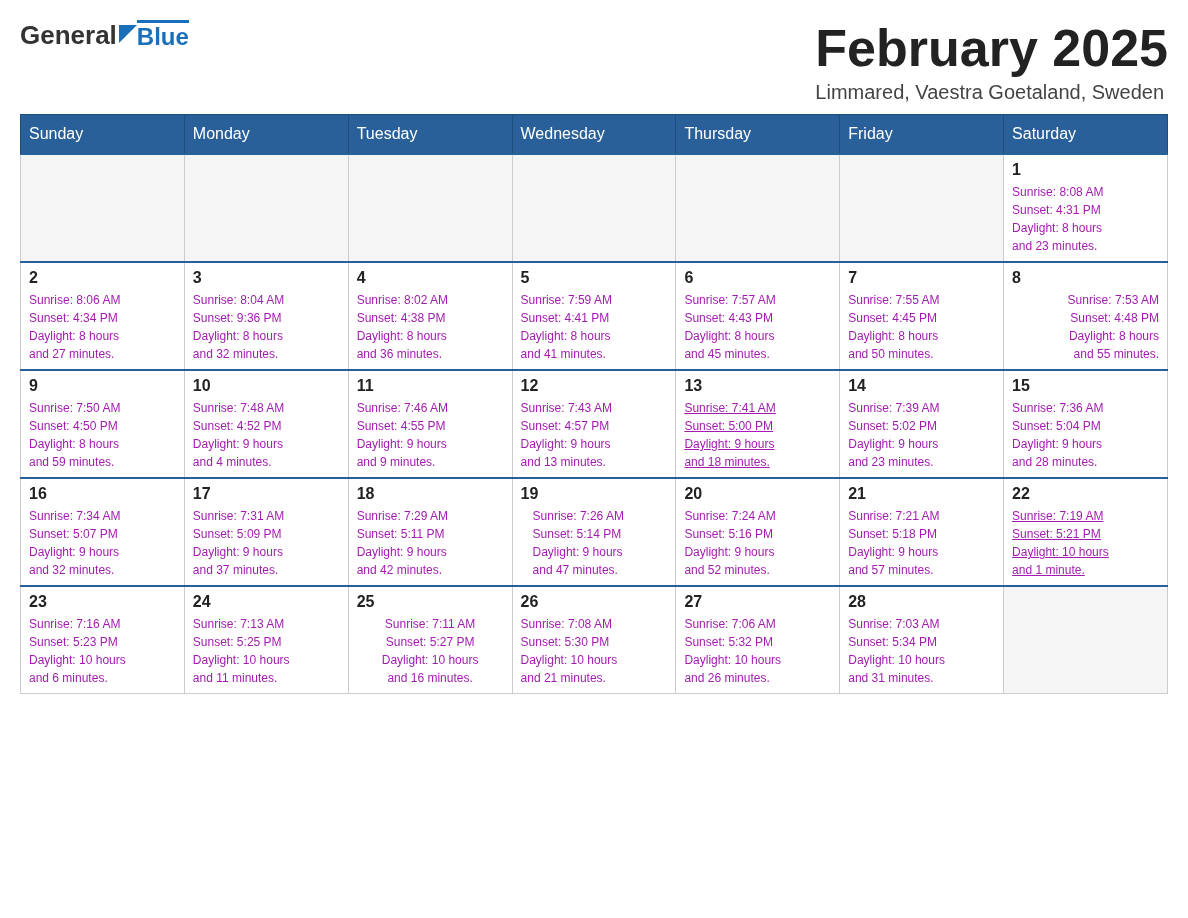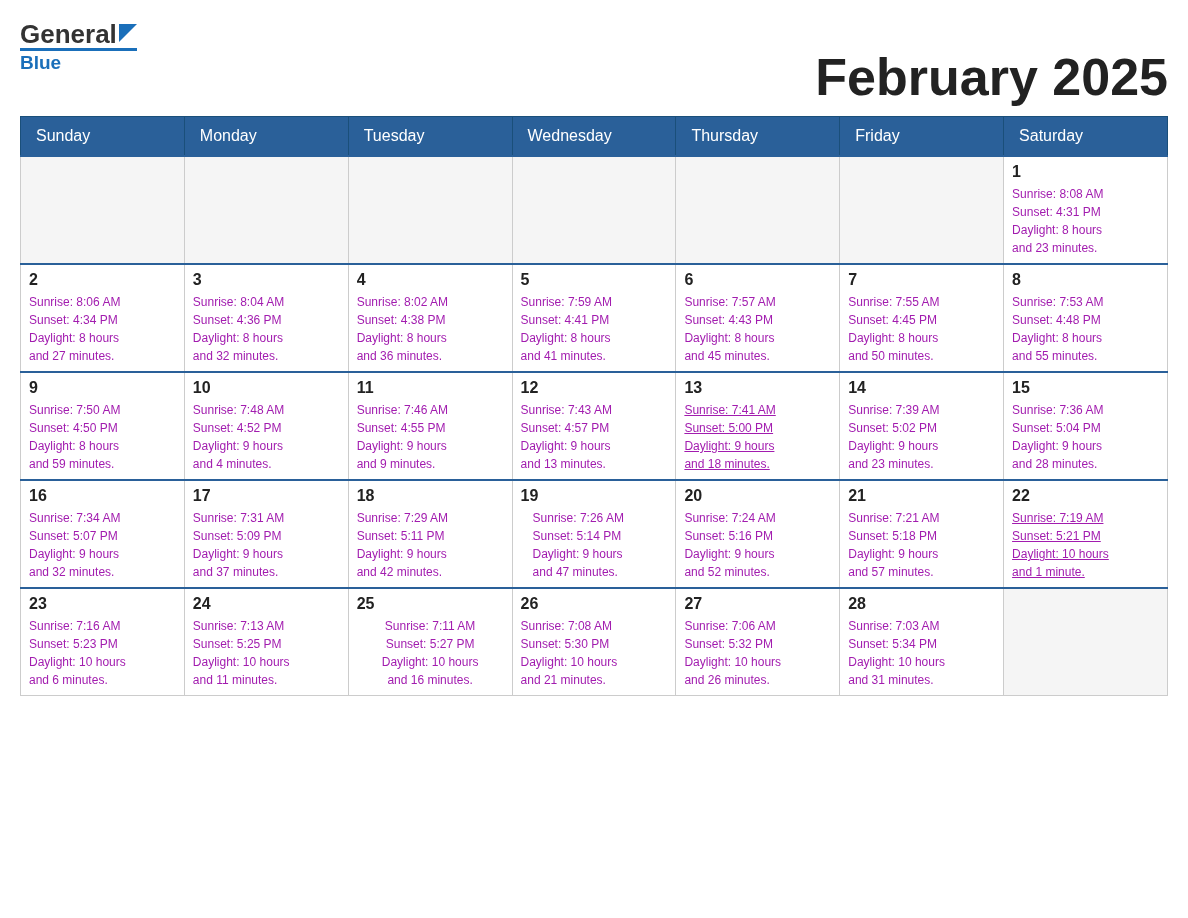--- a/index.html
+++ b/index.html
@@ -11,21 +11,20 @@
       min-height: 918px;
     }
     .header {
       display: flex;
       justify-content: space-between;
       align-items: flex-start;
       margin-bottom: 10px;
     }
     .title-block {
       text-align: left;
-      margin-top: 29px;
     }
     .month-title {
       font-size: 52px;
       font-weight: bold;
       color: #222;
       line-height: 1.1;
     }
     .location {
       font-size: 20px;
       color: #444;
@@ -34,21 +33,21 @@
     .calendar {
       width: 100%;
       border-collapse: collapse;
       margin-top: 10px;
     }
     .calendar th {
       background: #2a6099;
       color: #fff;
       font-size: 16px;
       font-weight: normal;
-      padding: 10px 15px;
+      padding: 10px 8px;
       border: 1px solid #1a4f7a;
       text-align: left;
     }
     .calendar td {
       border: 1px solid #ccc;
       vertical-align: top;
       padding: 6px 8px;
       width: calc(100% / 7);
       min-height: 110px;
     }
@@ -70,32 +69,32 @@
       border-top: 2px solid #2a6099;
     }
 
     
     .logo-container {
       display: flex;
       align-items: center;
     }
     .logo-name {
       display: flex;
-      flex-direction: column;
+      flex-direction: row;
     }
     .logo-top {
       font-size: 26px;
       font-weight: bold;
       color: #333;
       line-height: 1;
       display: flex;
       align-items: center;
     }
     .logo-bottom {
-      font-size: 19px;
+      font-size: 24px;
       font-weight: bold;
       color: #1a6fba;
       line-height: 1;
       border-top: 3px solid #1a6fba;
       padding-top: 2px;
     }
     .arrow-icon {
       display: inline-block;
       margin-left: 2px;
       margin-bottom: 2px;
@@ -113,20 +112,21 @@
           <svg width="18" height="18" viewBox="0 0 18 18">
             <polygon points="0,0 18,0 0,18" fill="#1a6fba"></polygon>
           </svg>
         </span>
       </div>
       <div class="logo-bottom">Blue</div>
     </div>
   </div>
   <div class="title-block">
     <div class="month-title">February 2025</div>
+    <div class="location">Limmared, Vaestra Goetaland, Sweden</div>
   </div>
 </div>
 
 <table class="calendar">
   <thead>
     <tr>
       <th>Sunday</th>
       <th>Monday</th>
       <th>Tuesday</th>
       <th>Wednesday</th>
@@ -155,21 +155,21 @@
         <td>
           <div class="day-number">2</div>
           <div class="day-info" style="white-space: pre-line;">Sunrise: 8:06 AM
 Sunset: 4:34 PM
 Daylight: 8 hours
 and 27 minutes.</div>
         </td>
         <td>
           <div class="day-number">3</div>
           <div class="day-info" style="white-space: pre-line;">Sunrise: 8:04 AM
-Sunset: 4:36 PM
+Sunset: 9:36 PM
 Daylight: 8 hours
 and 32 minutes.</div>
         </td>
         <td>
           <div class="day-number">4</div>
           <div class="day-info" style="white-space: pre-line;">Sunrise: 8:02 AM
 Sunset: 4:38 PM
 Daylight: 8 hours
 and 36 minutes.</div>
         </td>
@@ -189,21 +189,21 @@
         </td>
         <td>
           <div class="day-number">7</div>
           <div class="day-info" style="white-space: pre-line;">Sunrise: 7:55 AM
 Sunset: 4:45 PM
 Daylight: 8 hours
 and 50 minutes.</div>
         </td>
         <td>
           <div class="day-number">8</div>
-          <div class="day-info" style="white-space: pre-line;">Sunrise: 7:53 AM
+          <div class="day-info" style="white-space: pre-line; text-align: right;">Sunrise: 7:53 AM
 Sunset: 4:48 PM
 Daylight: 8 hours
 and 55 minutes.</div>
         </td>
       </tr>
       <tr class="week-row">
         <td>
           <div class="day-number">9</div>
           <div class="day-info" style="white-space: pre-line;">Sunrise: 7:50 AM
 Sunset: 4:50 PM

